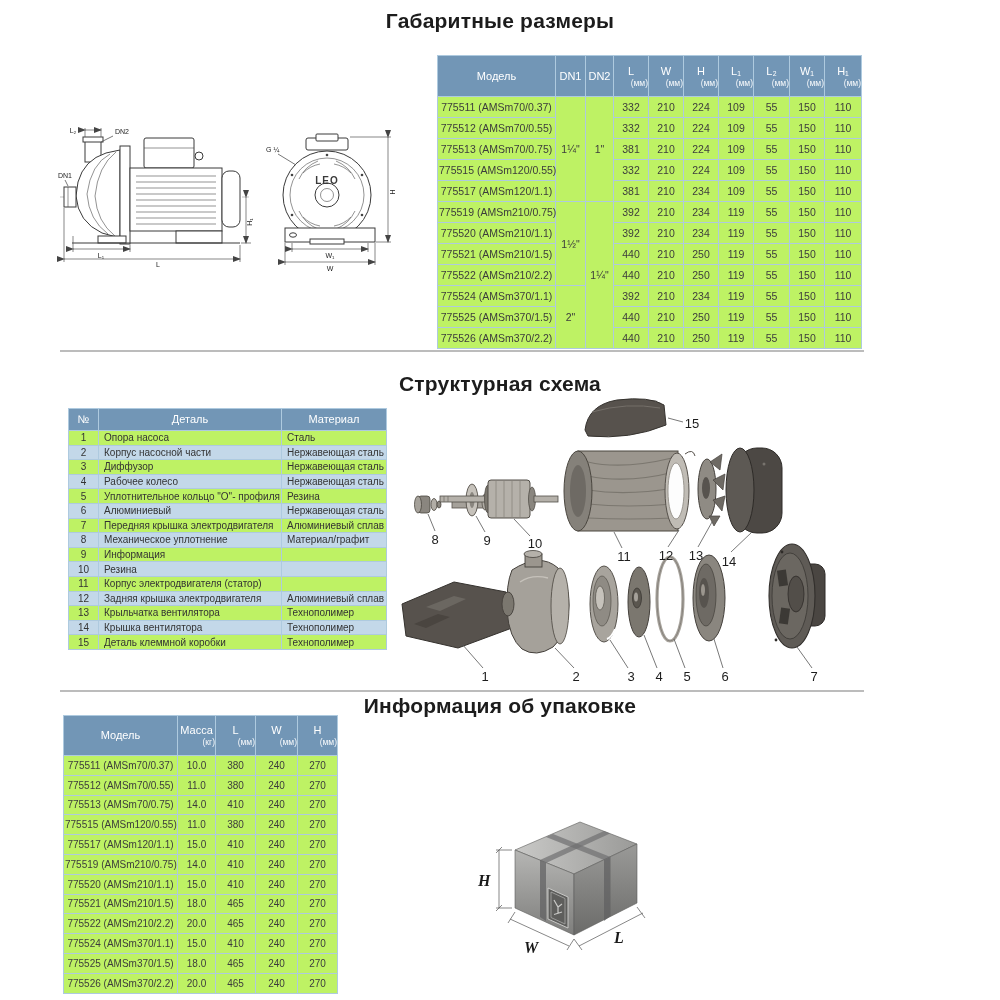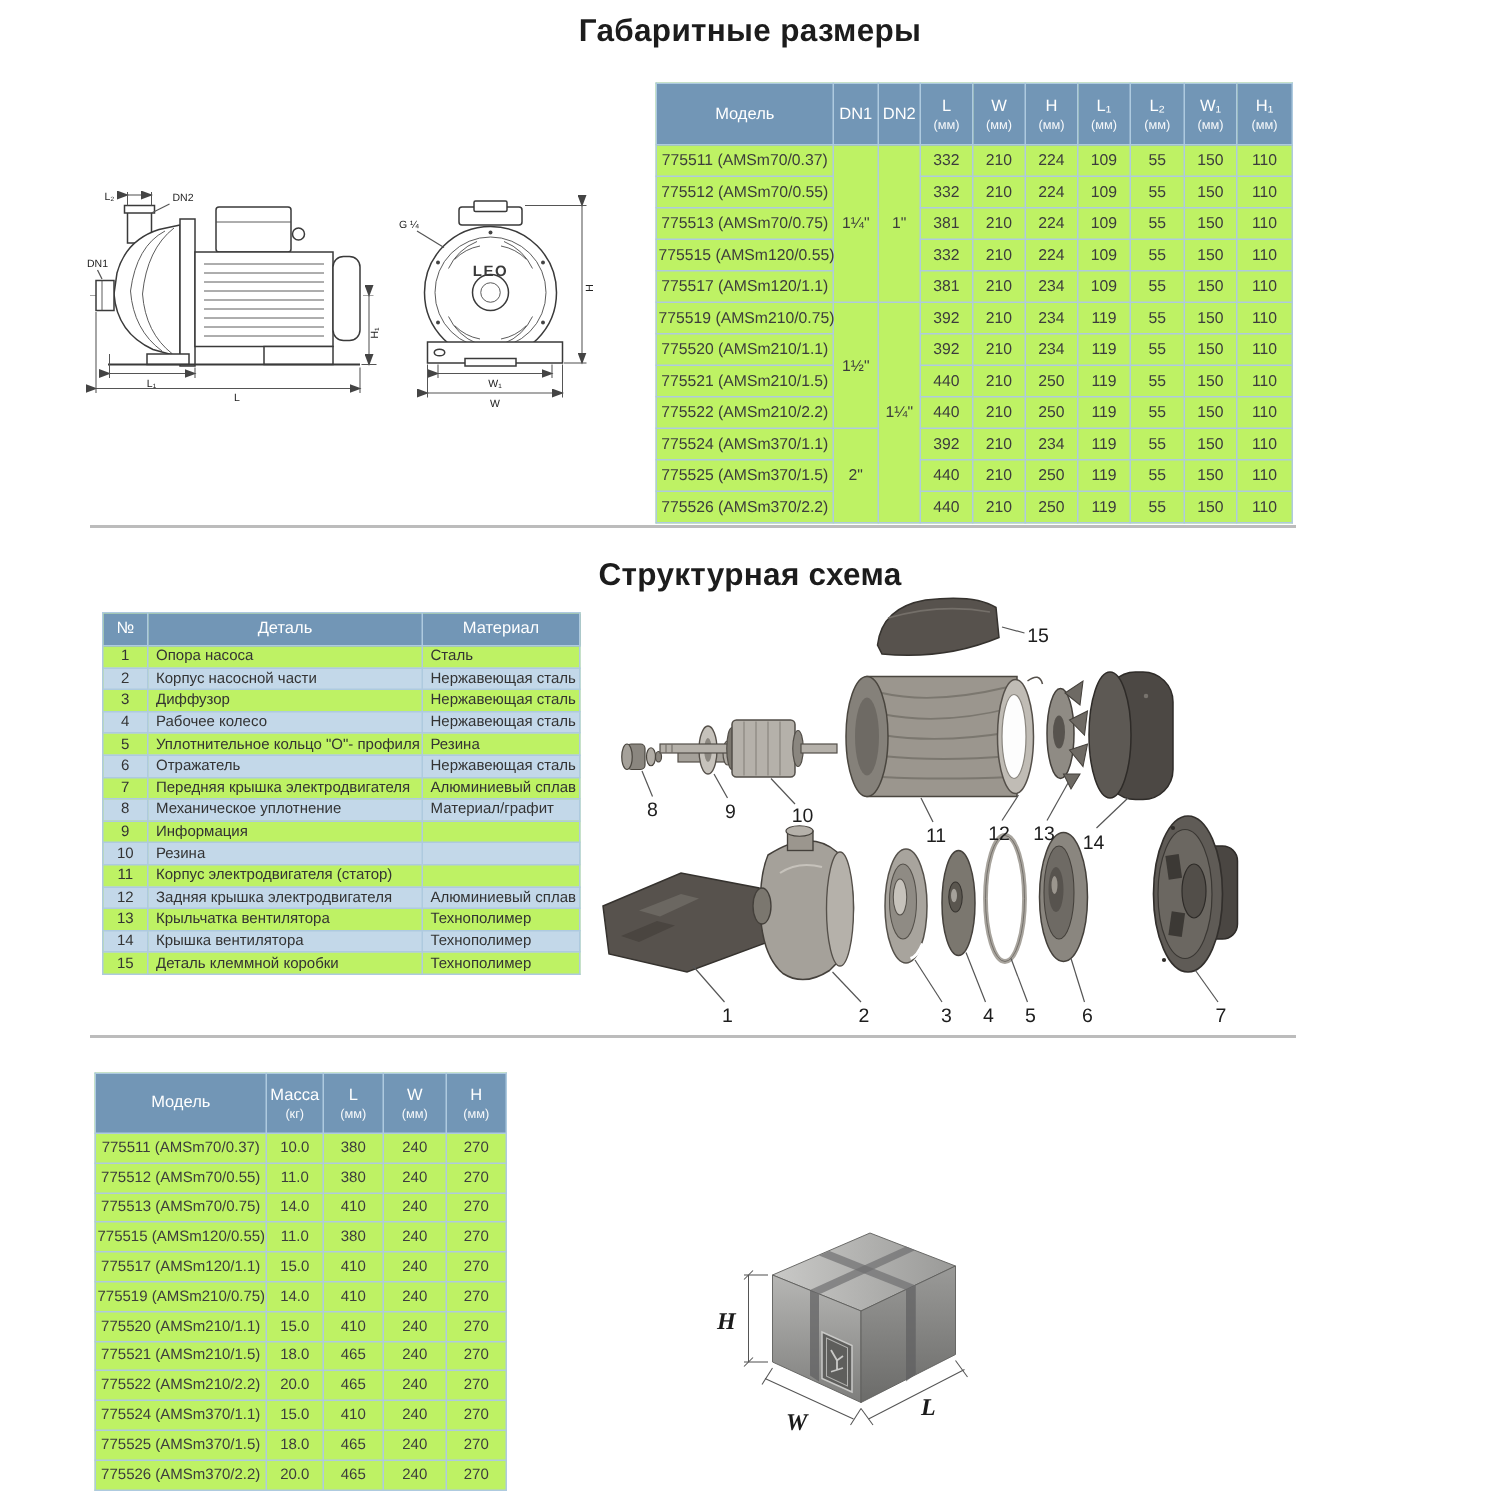--- a/index.html
+++ b/index.html
@@ -16,21 +16,21 @@
   .t2 { top:372px; }
   .t3 { top:694px; }
   .divider { position:absolute; left:60px; width:880px; height:2px; background:#bcbcbc; }
   .d1 { top:350px; }
   .d2 { top:690px; }
 
   table { position:absolute; border-collapse:collapse; table-layout:fixed; background:#bef264; }
   th, td { border:1px solid #aecadf; }
   thead th { background:#7296b6; color:#fff; font-weight:normal; vertical-align:middle; text-align:center; }
   .hl { font-size:11px; line-height:13px; }
-  .hu { font-size:8.5px; line-height:10px; opacity:.95; }
+  .hu { font-size:8.5px; line-height:10px; opacity:.95;text-align:right; }
 
   #dim-table { left:437px; top:55px; width:424px; font-size:10.5px; color:#3c3c3c; }
   #dim-table thead tr { height:41px; }
   #dim-table td { text-align:center; height:21px; padding:0 1px; white-space:nowrap; }
 
   #parts-table { left:68px; top:408px; width:318px; font-size:10px; color:#333; }
   #parts-table thead tr { height:22px; }
   #parts-table thead th { font-size:10.5px; }
   #parts-table td { height:14.6px; padding:0 5px; white-space:nowrap; }
   #parts-table td.num { text-align:center; padding:0; }
@@ -415,21 +415,21 @@
           <td>Рабочее колесо</td>
           <td>Нержавеющая сталь</td>
         </tr>
         <tr>
           <td class="num">5</td>
           <td>Уплотнительное кольцо "О"- профиля</td>
           <td>Резина</td>
         </tr>
         <tr>
           <td class="num">6</td>
-          <td>Отражатель</td>
+          <td>Алюминиевый</td>
           <td>Нержавеющая сталь</td>
         </tr>
         <tr>
           <td class="num">7</td>
           <td>Передняя крышка электродвигателя</td>
           <td>Алюминиевый сплав</td>
         </tr>
         <tr>
           <td class="num">8</td>
           <td>Механическое уплотнение</td>
@@ -620,20 +620,21 @@
       <text class="numtxt" x="295" y="289" text-anchor="middle">5</text>
       <line class="leader" x1="322" y1="247" x2="331" y2="276"></line>
       <text class="numtxt" x="333" y="289" text-anchor="middle">6</text>
       <line class="leader" x1="405" y1="255" x2="420" y2="276"></line>
       <text class="numtxt" x="422" y="289" text-anchor="middle">7</text>
     </g>
   </svg>
 
   <div class="divider d2"></div>
 
+  <div class="title t3">Информация об упаковке</div>
 
   <table id="pack-table">
     <colgroup>
       <col style="width:114px">
         <col style="width:38px">
         <col style="width:40px">
         <col style="width:42px">
         <col style="width:40px">
     </colgroup>
     <thead>

